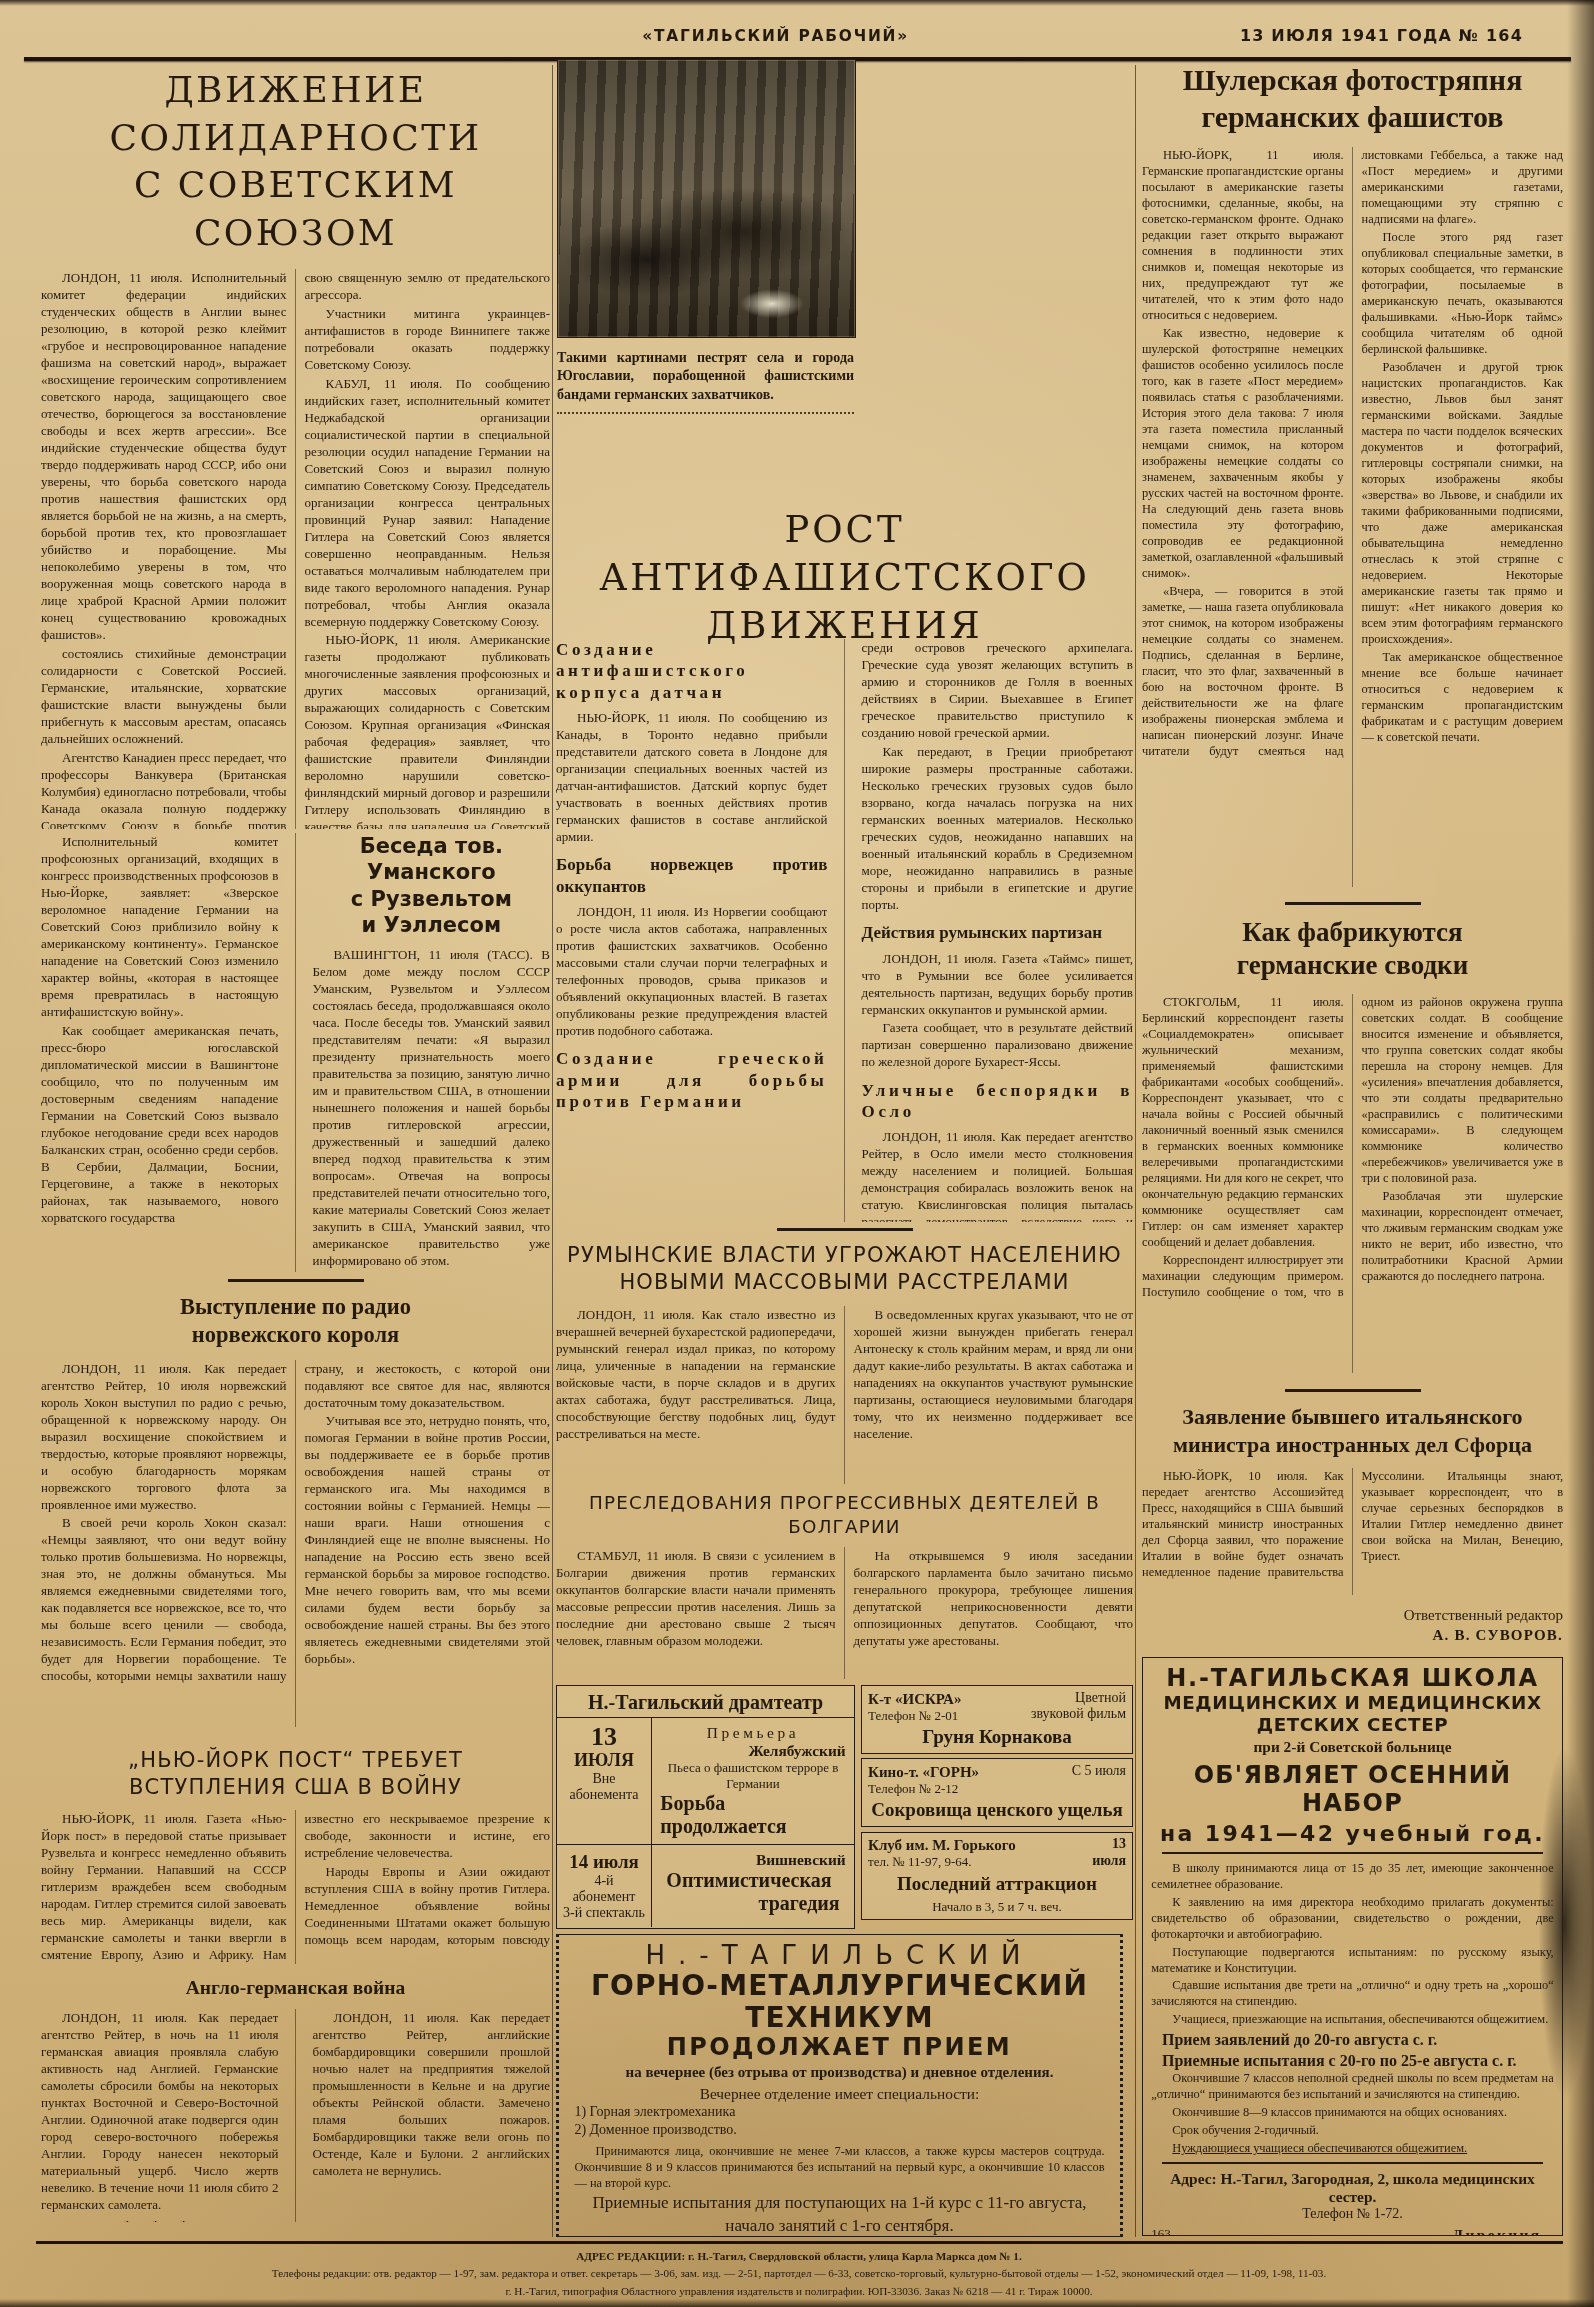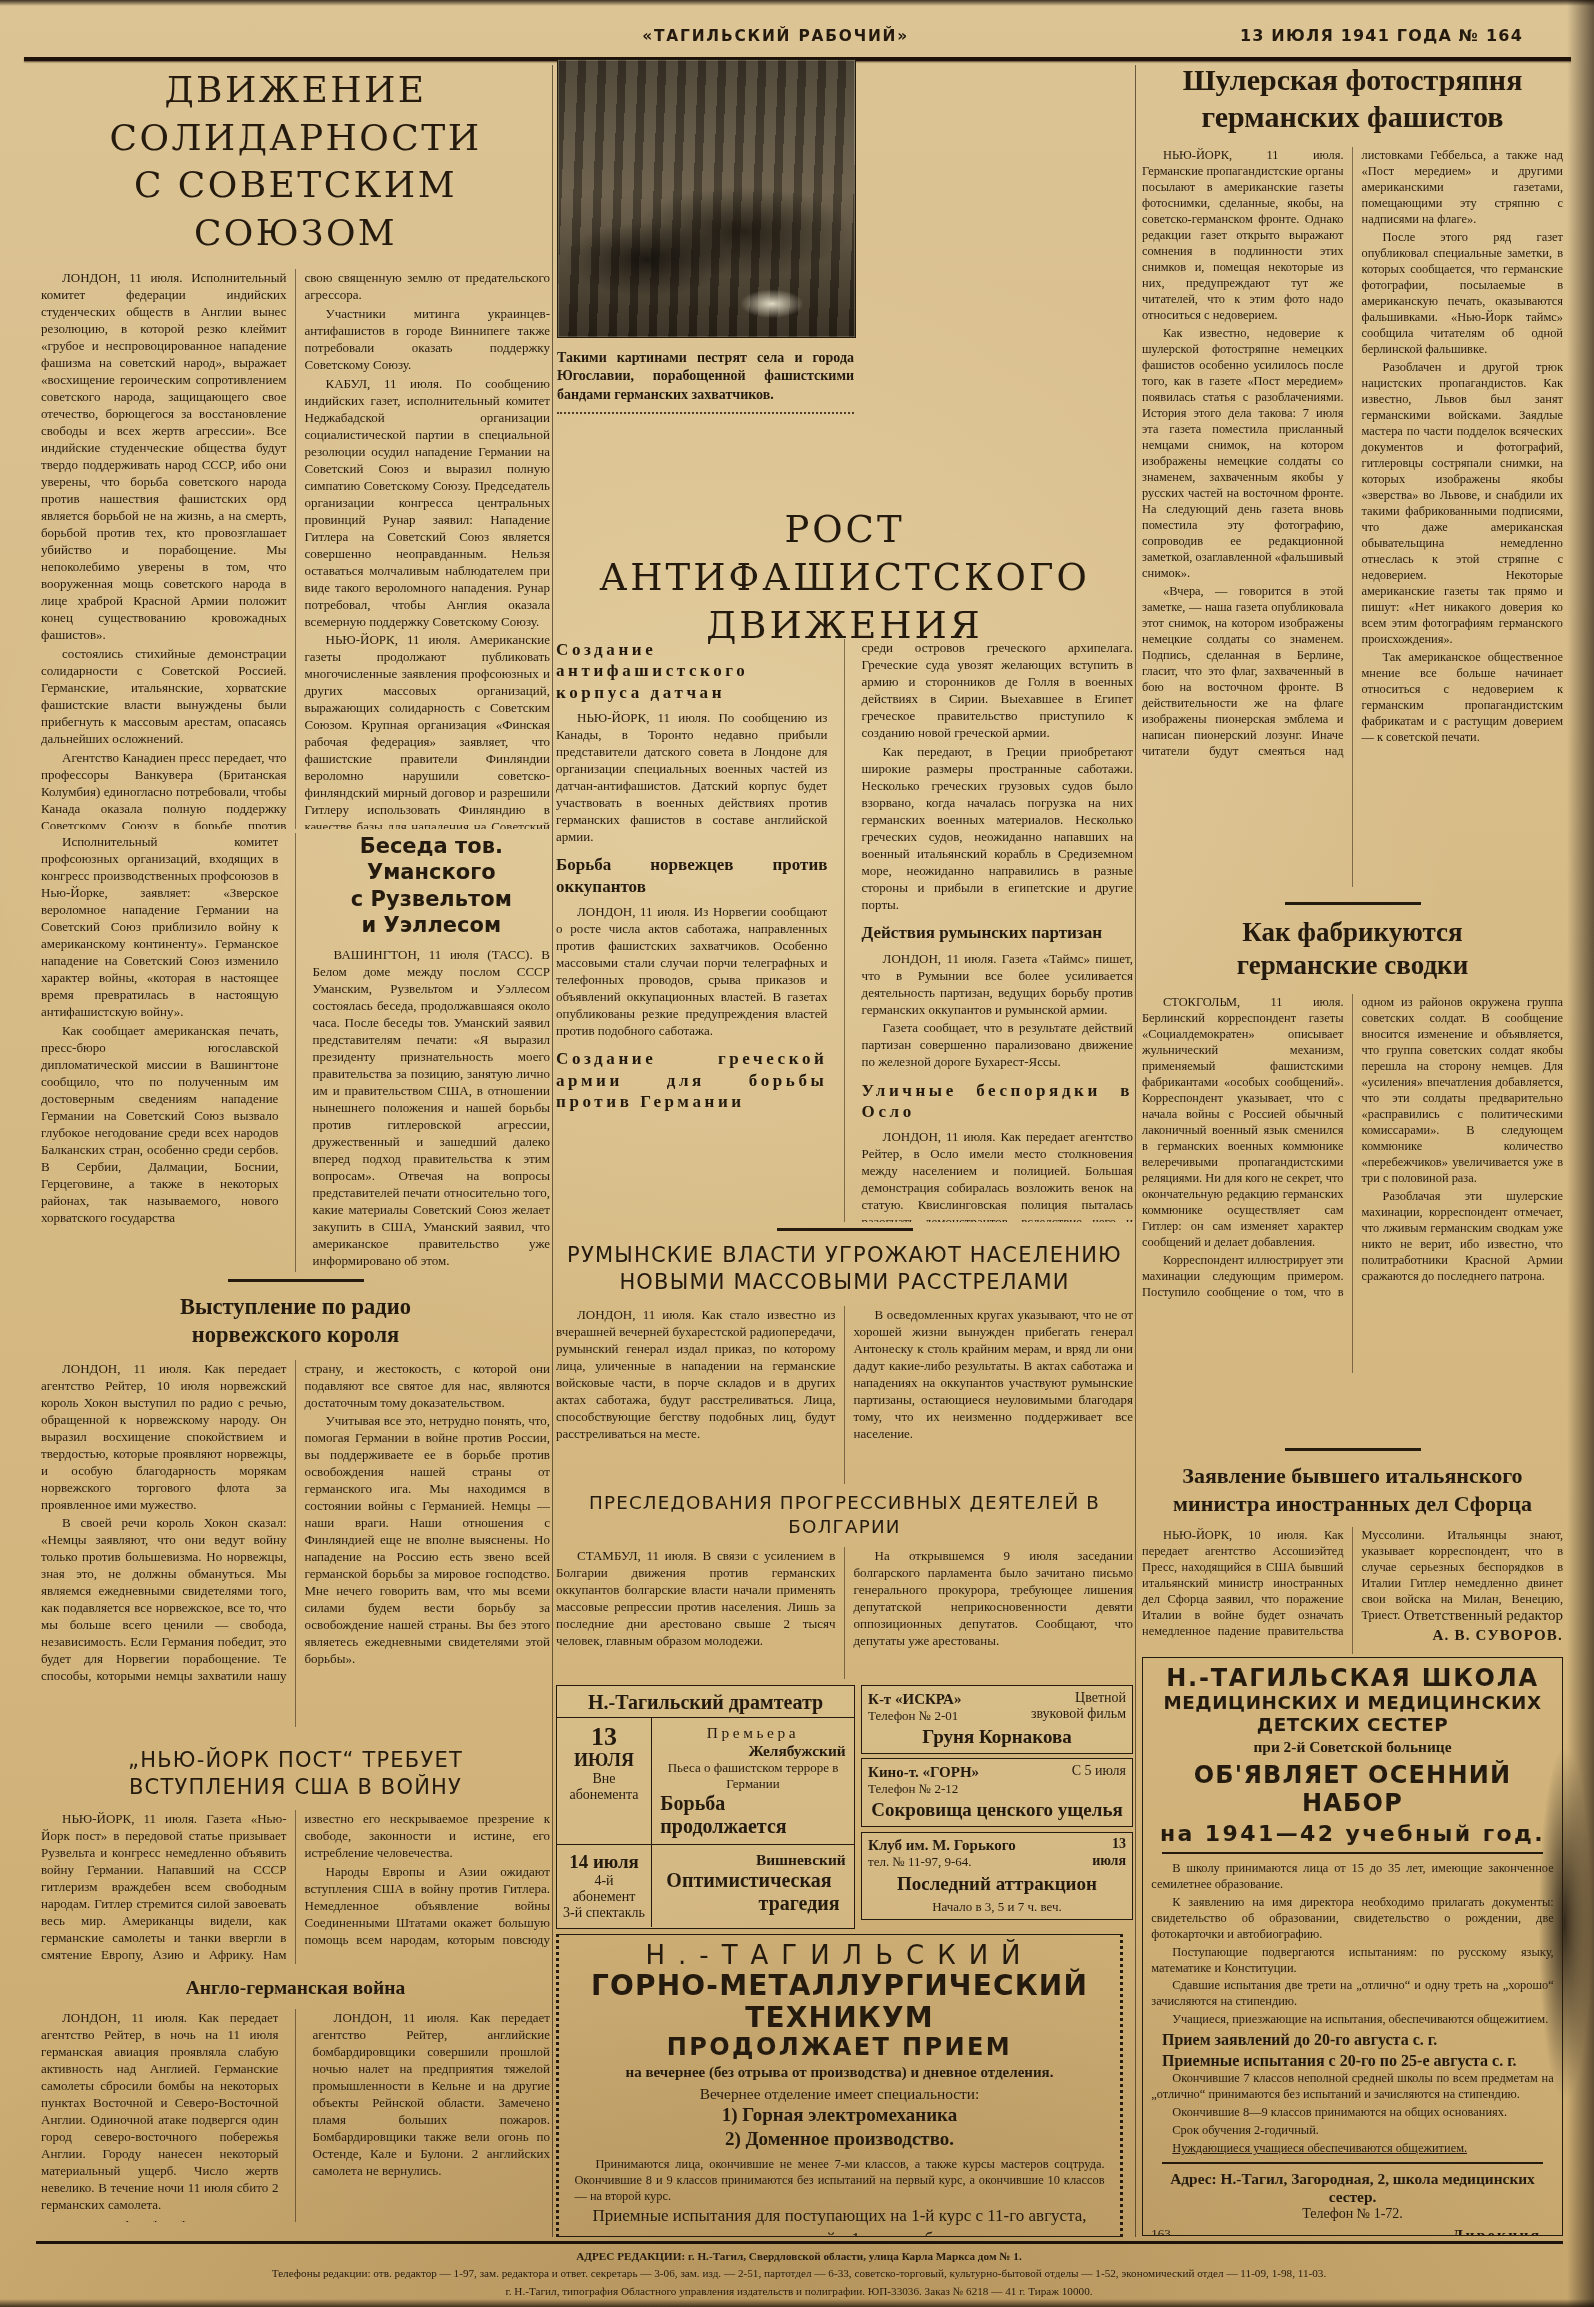--- a/index.html
+++ b/index.html
@@ -64,21 +64,21 @@
   .cin-sub{font-size:13px;}
   .cin-right{font-size:14px;text-align:right;line-height:1.2;}
   .cin-film{font-weight:700;font-size:19px;text-align:center;padding:2.4px 3.6px 4.7px;}
   .cin-times{font-size:13px;text-align:center;padding-bottom:3.6px;}
   .ornate{border-left:3.6px dotted #241a0e;border-right:3.6px dotted #241a0e;border-top:1.8px solid #241a0e;border-bottom:1.8px solid #241a0e;}
   .tech-t1{font-family:"DejaVu Sans",sans-serif;font-size:26px;letter-spacing:13px;text-align:center;font-weight:400;}
   .tech-t2{font-family:"DejaVu Sans",sans-serif;font-weight:700;font-size:28px;text-align:center;letter-spacing:1.2px;line-height:1.15;}
   .tech-t3{font-family:"DejaVu Sans",sans-serif;font-weight:700;font-size:24px;text-align:center;letter-spacing:2.4px;line-height:1.15;}
   .tech-sub{font-weight:700;font-size:15px;text-align:center;margin-top:2.4px;}
   .tech-line{font-size:15.4px;text-align:center;margin-top:3.6px;}
-  .tech-spec{font-weight:700;font-size:19px;text-align:center;line-height:1.3;}
+  .tech-spec{font-weight:400;font-size:14px;line-height:1.3;}
   .tech-bold{font-weight:400;font-size:17px;text-align:center;line-height:1.3;margin:1px 12px 0;}
   .sig-right{text-align:right;font-weight:700;font-size:15.4px;letter-spacing:2.4px;padding-right:24px;}
   .ad-num{font-size:13px;}
   .med-t1{font-family:"DejaVu Sans",sans-serif;font-weight:700;font-size:24px;text-align:center;letter-spacing:1.8px;}
   .med-t2{font-family:"DejaVu Sans",sans-serif;font-weight:700;font-size:18.3px;text-align:center;letter-spacing:0.6px;line-height:1.2;}
   .med-sub{font-weight:700;font-size:15.4px;text-align:center;margin-top:2.4px;}
   .med-b1{font-family:"DejaVu Sans",sans-serif;font-weight:700;font-size:24px;text-align:center;letter-spacing:1.2px;margin-top:4.7px;}
   .med-b2{font-family:"DejaVu Sans",sans-serif;font-weight:700;font-size:22px;text-align:center;letter-spacing:2.4px;margin-top:3.6px;}
   .med-hr{height:2.4px;background:#241a0e;margin:6px 10.7px;}
   .med-bold{font-weight:700;font-size:16px;margin:3.6px 10.7px 0;}
@@ -330,21 +330,21 @@
       <div>Как  фабрикуются</div>
       <div>германские сводки</div>
     </div>
     <div class="body-sm cols2 clip" style="height:379px;margin-top:10.7px;">
         <p class="para">СТОКГОЛЬМ, 11 июля. Берлинский корреспондент газеты «Социалдемократен» описывает жульнический механизм, применяемый фашистскими фабрикантами «особых сообщений». Корреспондент указывает, что с начала войны с Россией обычный лаконичный военный язык сменился в германских военных коммюнике велеречивыми пропагандистскими реляциями. Ни для кого не секрет, что окончательную редакцию германских коммюнике осуществляет сам Гитлер: он сам изменяет характер сообщений и делает добавления.</p>
         <p class="para">Корреспондент иллюстрирует эти махинации следующим примером. Поступило сообщение о том, что в одном из районов окружена группа советских солдат. В сообщение вносится изменение и объявляется, что группа советских солдат якобы перешла на сторону немцев. Для «усиления» впечатления добавляется, что эти солдаты предварительно «расправились с политическими комиссарами». В следующем коммюнике количество «перебежчиков» увеличивается уже в три с половиной раза.</p>
         <p class="para">Разоблачая эти шулерские махинации, корреспондент отмечает, что лживым германским сводкам уже никто не верит, ибо известно, что политработники Красной Армии сражаются до последнего патрона.</p>
       </div>
   </div>
 
-  <div class="abs clip" style="left:1142px;top:1448px;width:421px;height:213px;">
+  <div class="abs clip" style="left:1142px;top:1389px;width:421px;height:213px;">
     <div class="sepbar"></div>
     <div class="h-sforza">
       <div>Заявление бывшего итальянского</div>
       <div>министра иностранных дел Сфорца</div>
     </div>
     <div class="body-sm cols2 clip" style="height:127px;margin-top:8.3px;">
         <p class="para">НЬЮ-ЙОРК, 10 июля. Как передает агентство Ассошиэйтед Пресс, находящийся в США бывший итальянский министр иностранных дел Сфорца заявил, что поражение Италии в войне будет означать немедленное падение правительства Муссолини. Итальянцы знают, указывает корреспондент, что в случае серьезных беспорядков в Италии Гитлер немедленно двинет свои войска на Милан, Венецию, Триест.</p>
       </div>
   </div>
 

